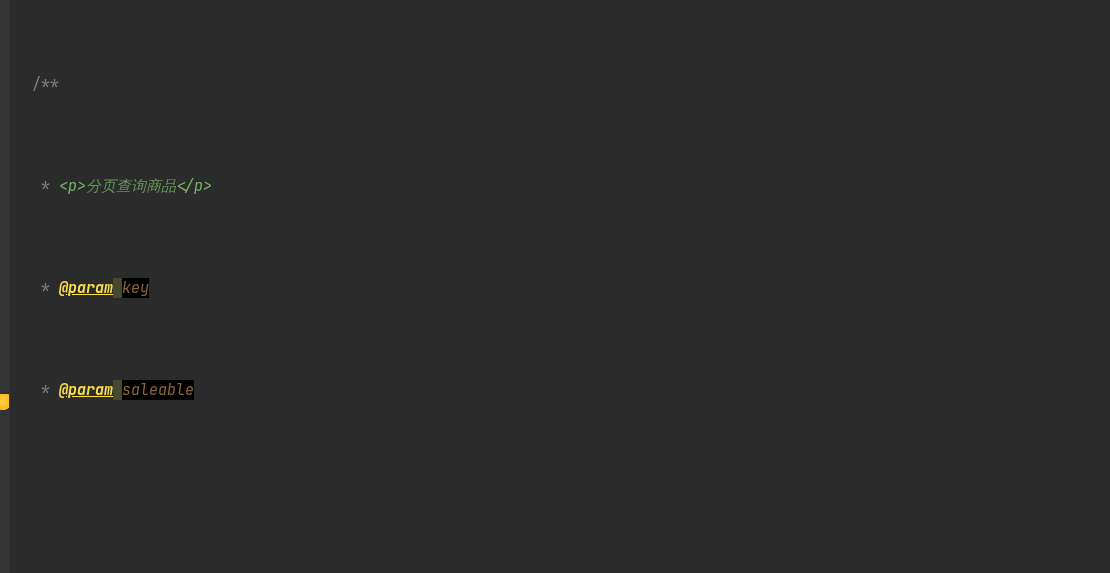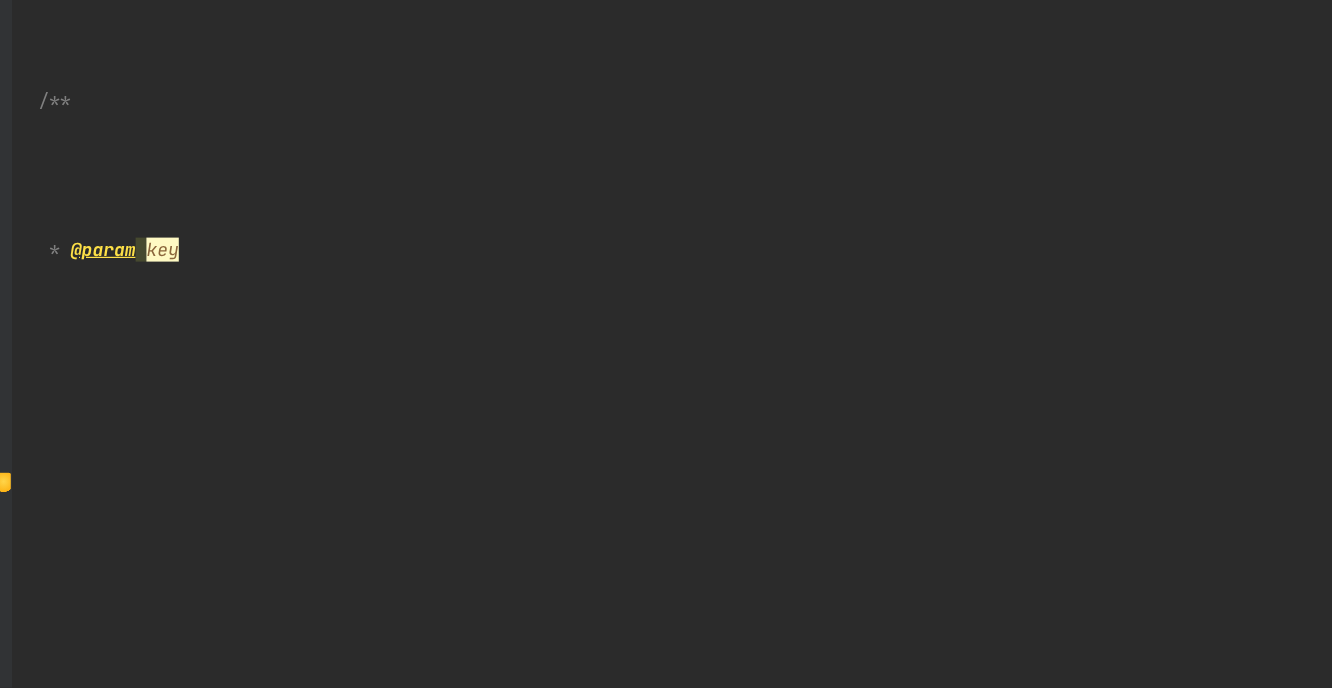--- a/index.html
+++ b/index.html
@@ -49,36 +49,38 @@
   .c-comment { color: #808080; }
   .c-doc { color: #629755; font-style: italic; }
   .c-doc-tag { color: #fde047; font-style: italic; font-weight: bold; text-decoration: underline; }
   .c-doc-html { color: #77B767; font-style: italic; }
   .c-doc-varname { color: #8A653B; font-style: italic; }
   .hl-olive {
     background: #46492F;
     padding: 0;
   }
   .hl-olive2 {
-    background: #fef9c3;
+    background: #000000;
   }
 </style>
 </head>
 <body>
 
 <div class="gutter"></div>
 <div class="bulb"></div>
 
 <div class="editor">
 
   <div class="line"><span class="c-comment">/**</span></div>
 
+  <div class="line"><span class="c-comment"> * </span><span class="c-doc-html">&lt;p&gt;</span><span class="c-doc">分页查询商品</span><span class="c-doc-html">&lt;/p&gt;</span></div>
 
   <div class="line"><span class="c-comment"> * </span><span class="c-doc-tag">@param</span><span class="c-doc hl-olive"> </span><span class="c-doc-varname hl-olive2">key</span></div>
 
+  <div class="line"><span class="c-comment"> * </span><span class="c-doc-tag">@param</span><span class="c-doc hl-olive"> </span><span class="c-doc-varname hl-olive2">saleable</span></div>
 
 
   
 
   
 
   
 
   
 

